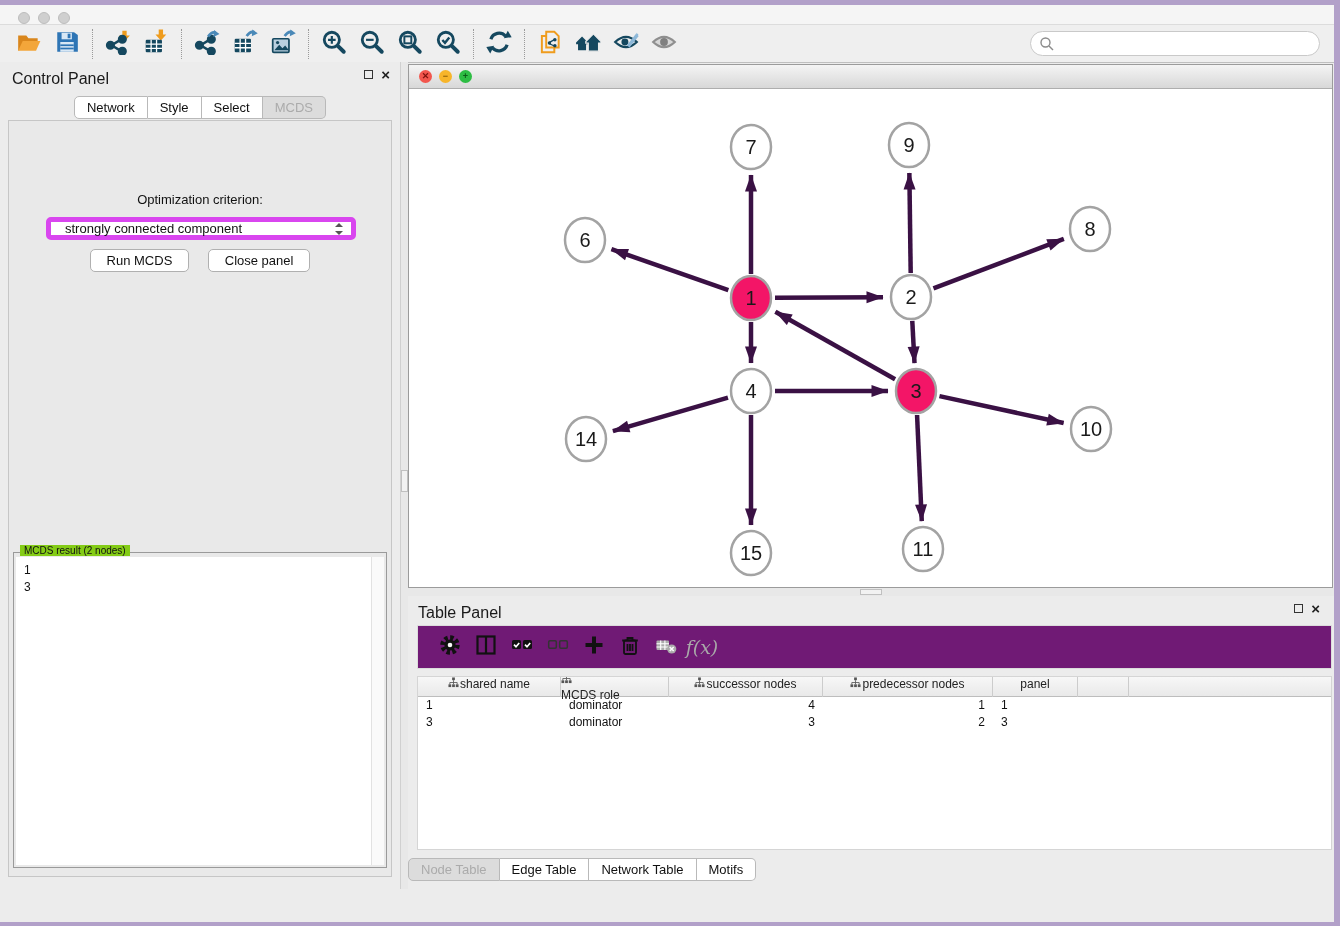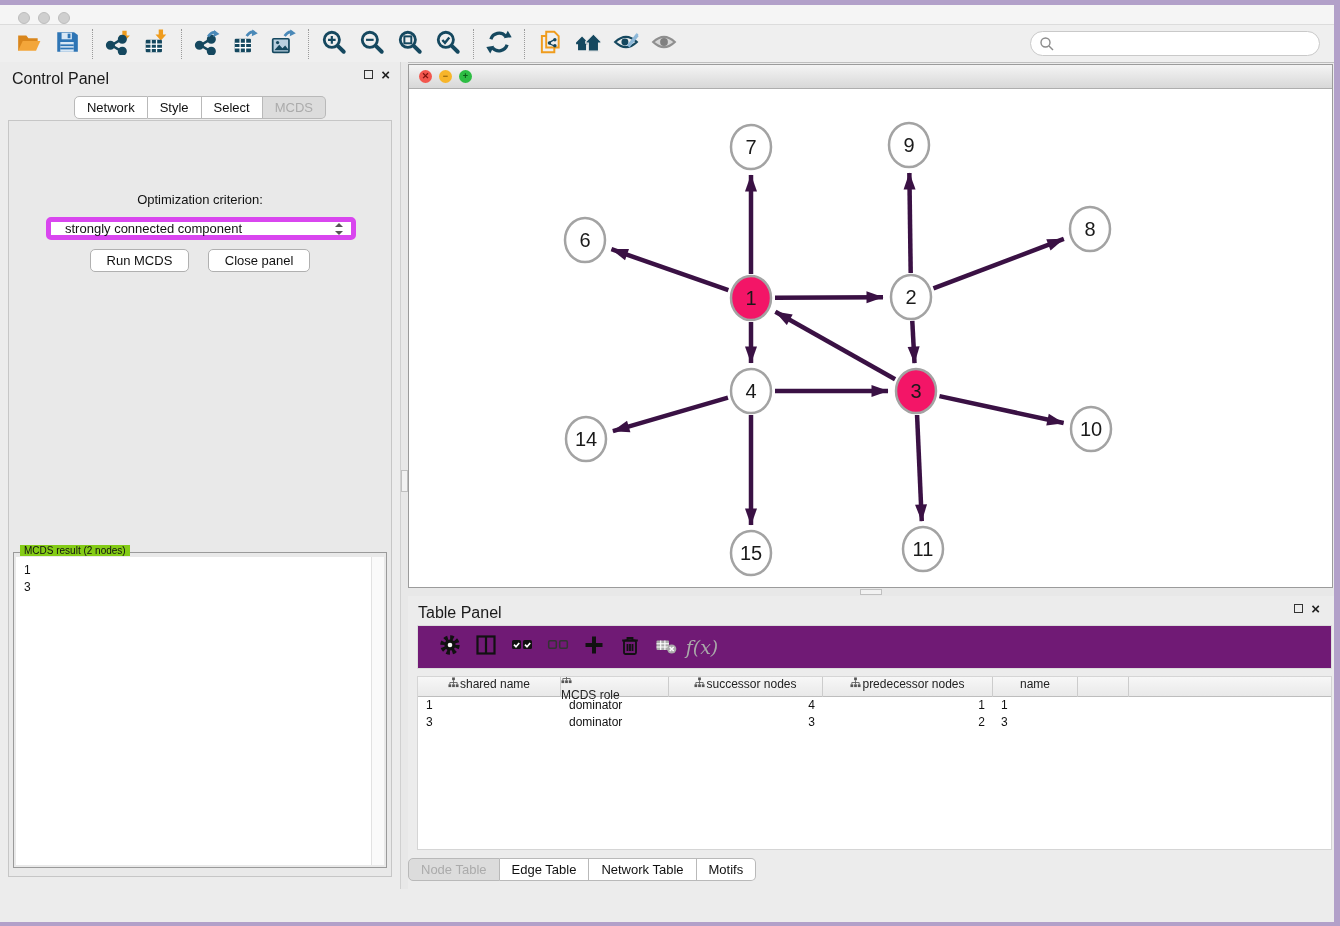--- a/index.html
+++ b/index.html
@@ -462,21 +462,21 @@
                   <rect x="4.5" y="0.5" width="3" height="3"></rect>
                   <rect x="0.5" y="8" width="3" height="3"></rect>
                   <rect x="4.5" y="8" width="3" height="3"></rect>
                   <rect x="8.5" y="8" width="3" height="3"></rect>
                 </g>
                 <path d="M6 3.5 V6 M2 8 V6 h8 v2 M6 6 v2" stroke="#555" stroke-width="0.9" fill="none"></path>
               </svg></span>
             <span>predecessor nodes</span>
           </div>
           <div class="th" style="width: 85px;">
-            <span>name</span>
+            <span>panel</span>
           </div>
           <div class="th" style="width: 51px;">
             <span></span>
           </div>
         </div>
       <div id="tbody">
           <div class="trow">
             <div class="td" style="width: 143px; text-align: left;">1</div>
             <div class="td" style="width: 108px; text-align: left;">dominator</div>
             <div class="td" style="width: 154px; text-align: right;">4</div>

